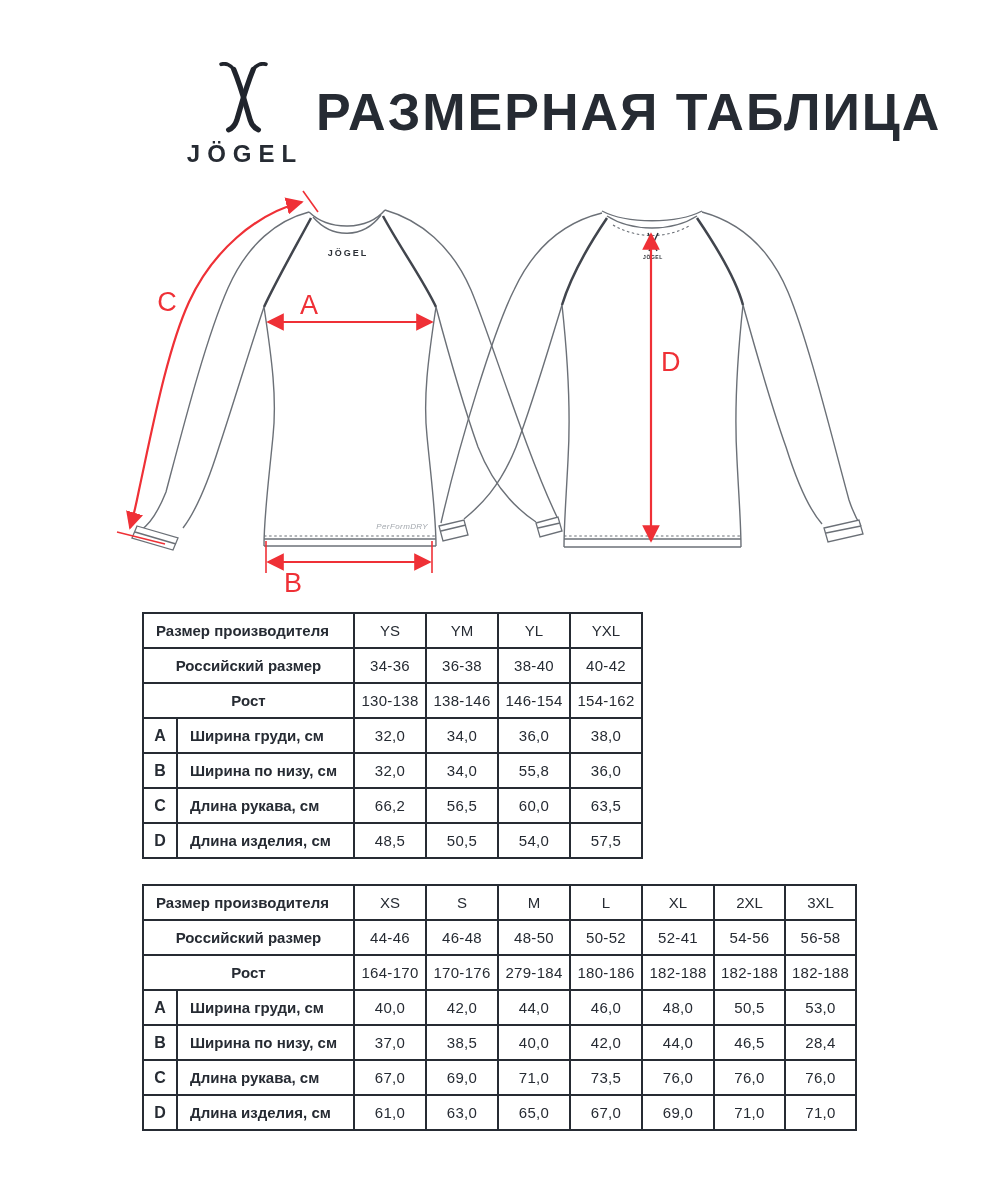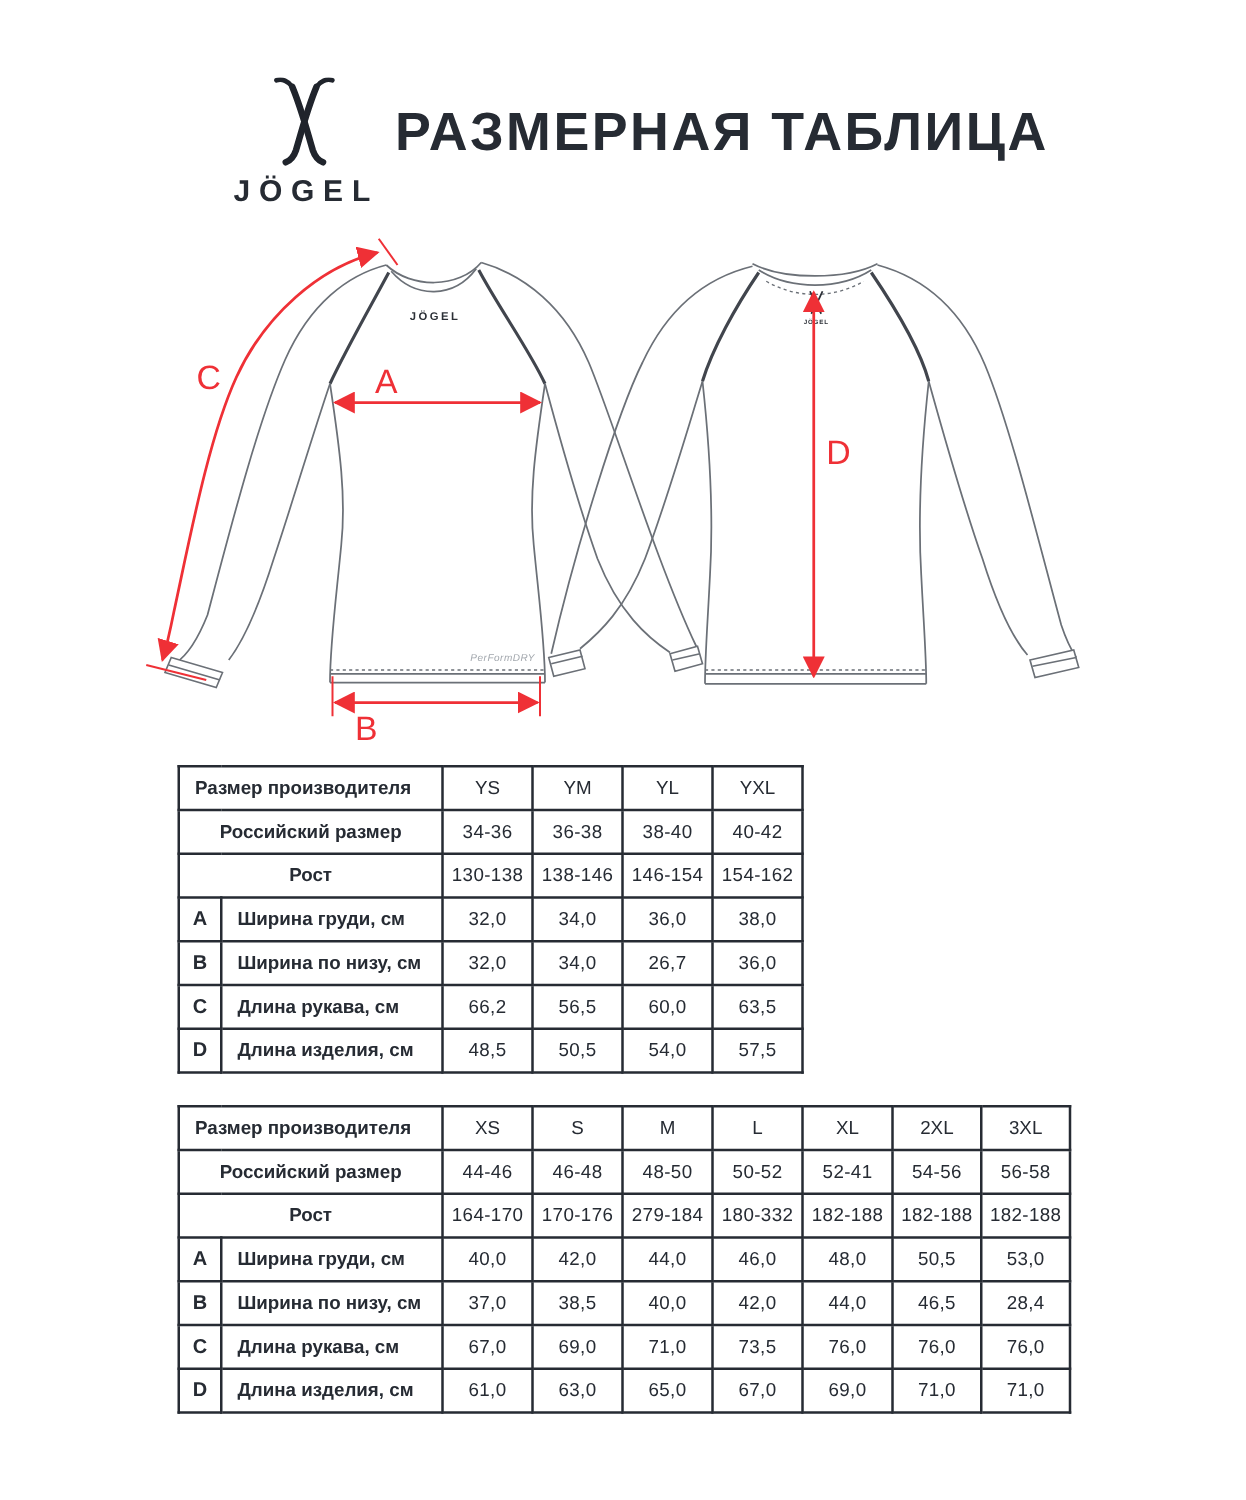--- a/index.html
+++ b/index.html
@@ -15,21 +15,21 @@
     font-family:"Liberation Sans",sans-serif;color:var(--ink);
   }
   
   .logo-svg{position:absolute;left:180px;top:62px;width:130px;height:82px;}
   .logo-word{
     position:absolute;left:172px;top:140px;width:146px;text-align:center;
     font-size:24px;font-weight:bold;letter-spacing:7px;color:var(--ink);
   }
   .page-title{
     position:absolute;left:316px;top:82px;
-    font-size:43px;font-weight:bold;letter-spacing:2px;color:var(--ink);white-space:nowrap;
+    font-size:52px;font-weight:bold;letter-spacing:2px;color:var(--ink);white-space:nowrap;
   }
   
   .diagram-svg{position:absolute;left:95px;top:185px;width:790px;height:430px;}
   .ln{stroke:var(--line);stroke-width:1.4;fill:none;}
   .seam{stroke:var(--seam);stroke-width:2.5;fill:none;}
   .dash{stroke:var(--line);stroke-width:1.1;fill:none;stroke-dasharray:2.5 2.6;}
   .cuff{stroke:var(--line);stroke-width:1.3;fill:#fff;}
   .redln{stroke:var(--red);stroke-width:2.2;fill:none;}
   .redtick{stroke:var(--red);stroke-width:1.6;fill:none;}
   .redlabel{fill:var(--red);font-size:27px;font-family:"Liberation Sans",sans-serif;}
@@ -188,21 +188,21 @@
           <td class="cl-value">32,0</td>
           <td class="cl-value">34,0</td>
           <td class="cl-value">36,0</td>
           <td class="cl-value">38,0</td>
         </tr>
         <tr>
           <td class="cl-letter">B</td>
           <td class="cl-left">Ширина по низу, см</td>
           <td class="cl-value">32,0</td>
           <td class="cl-value">34,0</td>
-          <td class="cl-value">26,7</td>
+          <td class="cl-value">55,8</td>
           <td class="cl-value">36,0</td>
         </tr>
         <tr>
           <td class="cl-letter">C</td>
           <td class="cl-left">Длина рукава, см</td>
           <td class="cl-value">66,2</td>
           <td class="cl-value">56,5</td>
           <td class="cl-value">60,0</td>
           <td class="cl-value">63,5</td>
         </tr>
@@ -248,21 +248,21 @@
           <td class="cl-value">50-52</td>
           <td class="cl-value">52-41</td>
           <td class="cl-value">54-56</td>
           <td class="cl-value">56-58</td>
         </tr>
         <tr>
           <td class="cl-center" colspan="2">Рост</td>
           <td class="cl-value">164-170</td>
           <td class="cl-value">170-176</td>
           <td class="cl-value">279-184</td>
-          <td class="cl-value">180-332</td>
+          <td class="cl-value">180-186</td>
           <td class="cl-value">182-188</td>
           <td class="cl-value">182-188</td>
           <td class="cl-value">182-188</td>
         </tr>
         <tr>
           <td class="cl-letter">A</td>
           <td class="cl-left">Ширина груди, см</td>
           <td class="cl-value">40,0</td>
           <td class="cl-value">42,0</td>
           <td class="cl-value">44,0</td>

